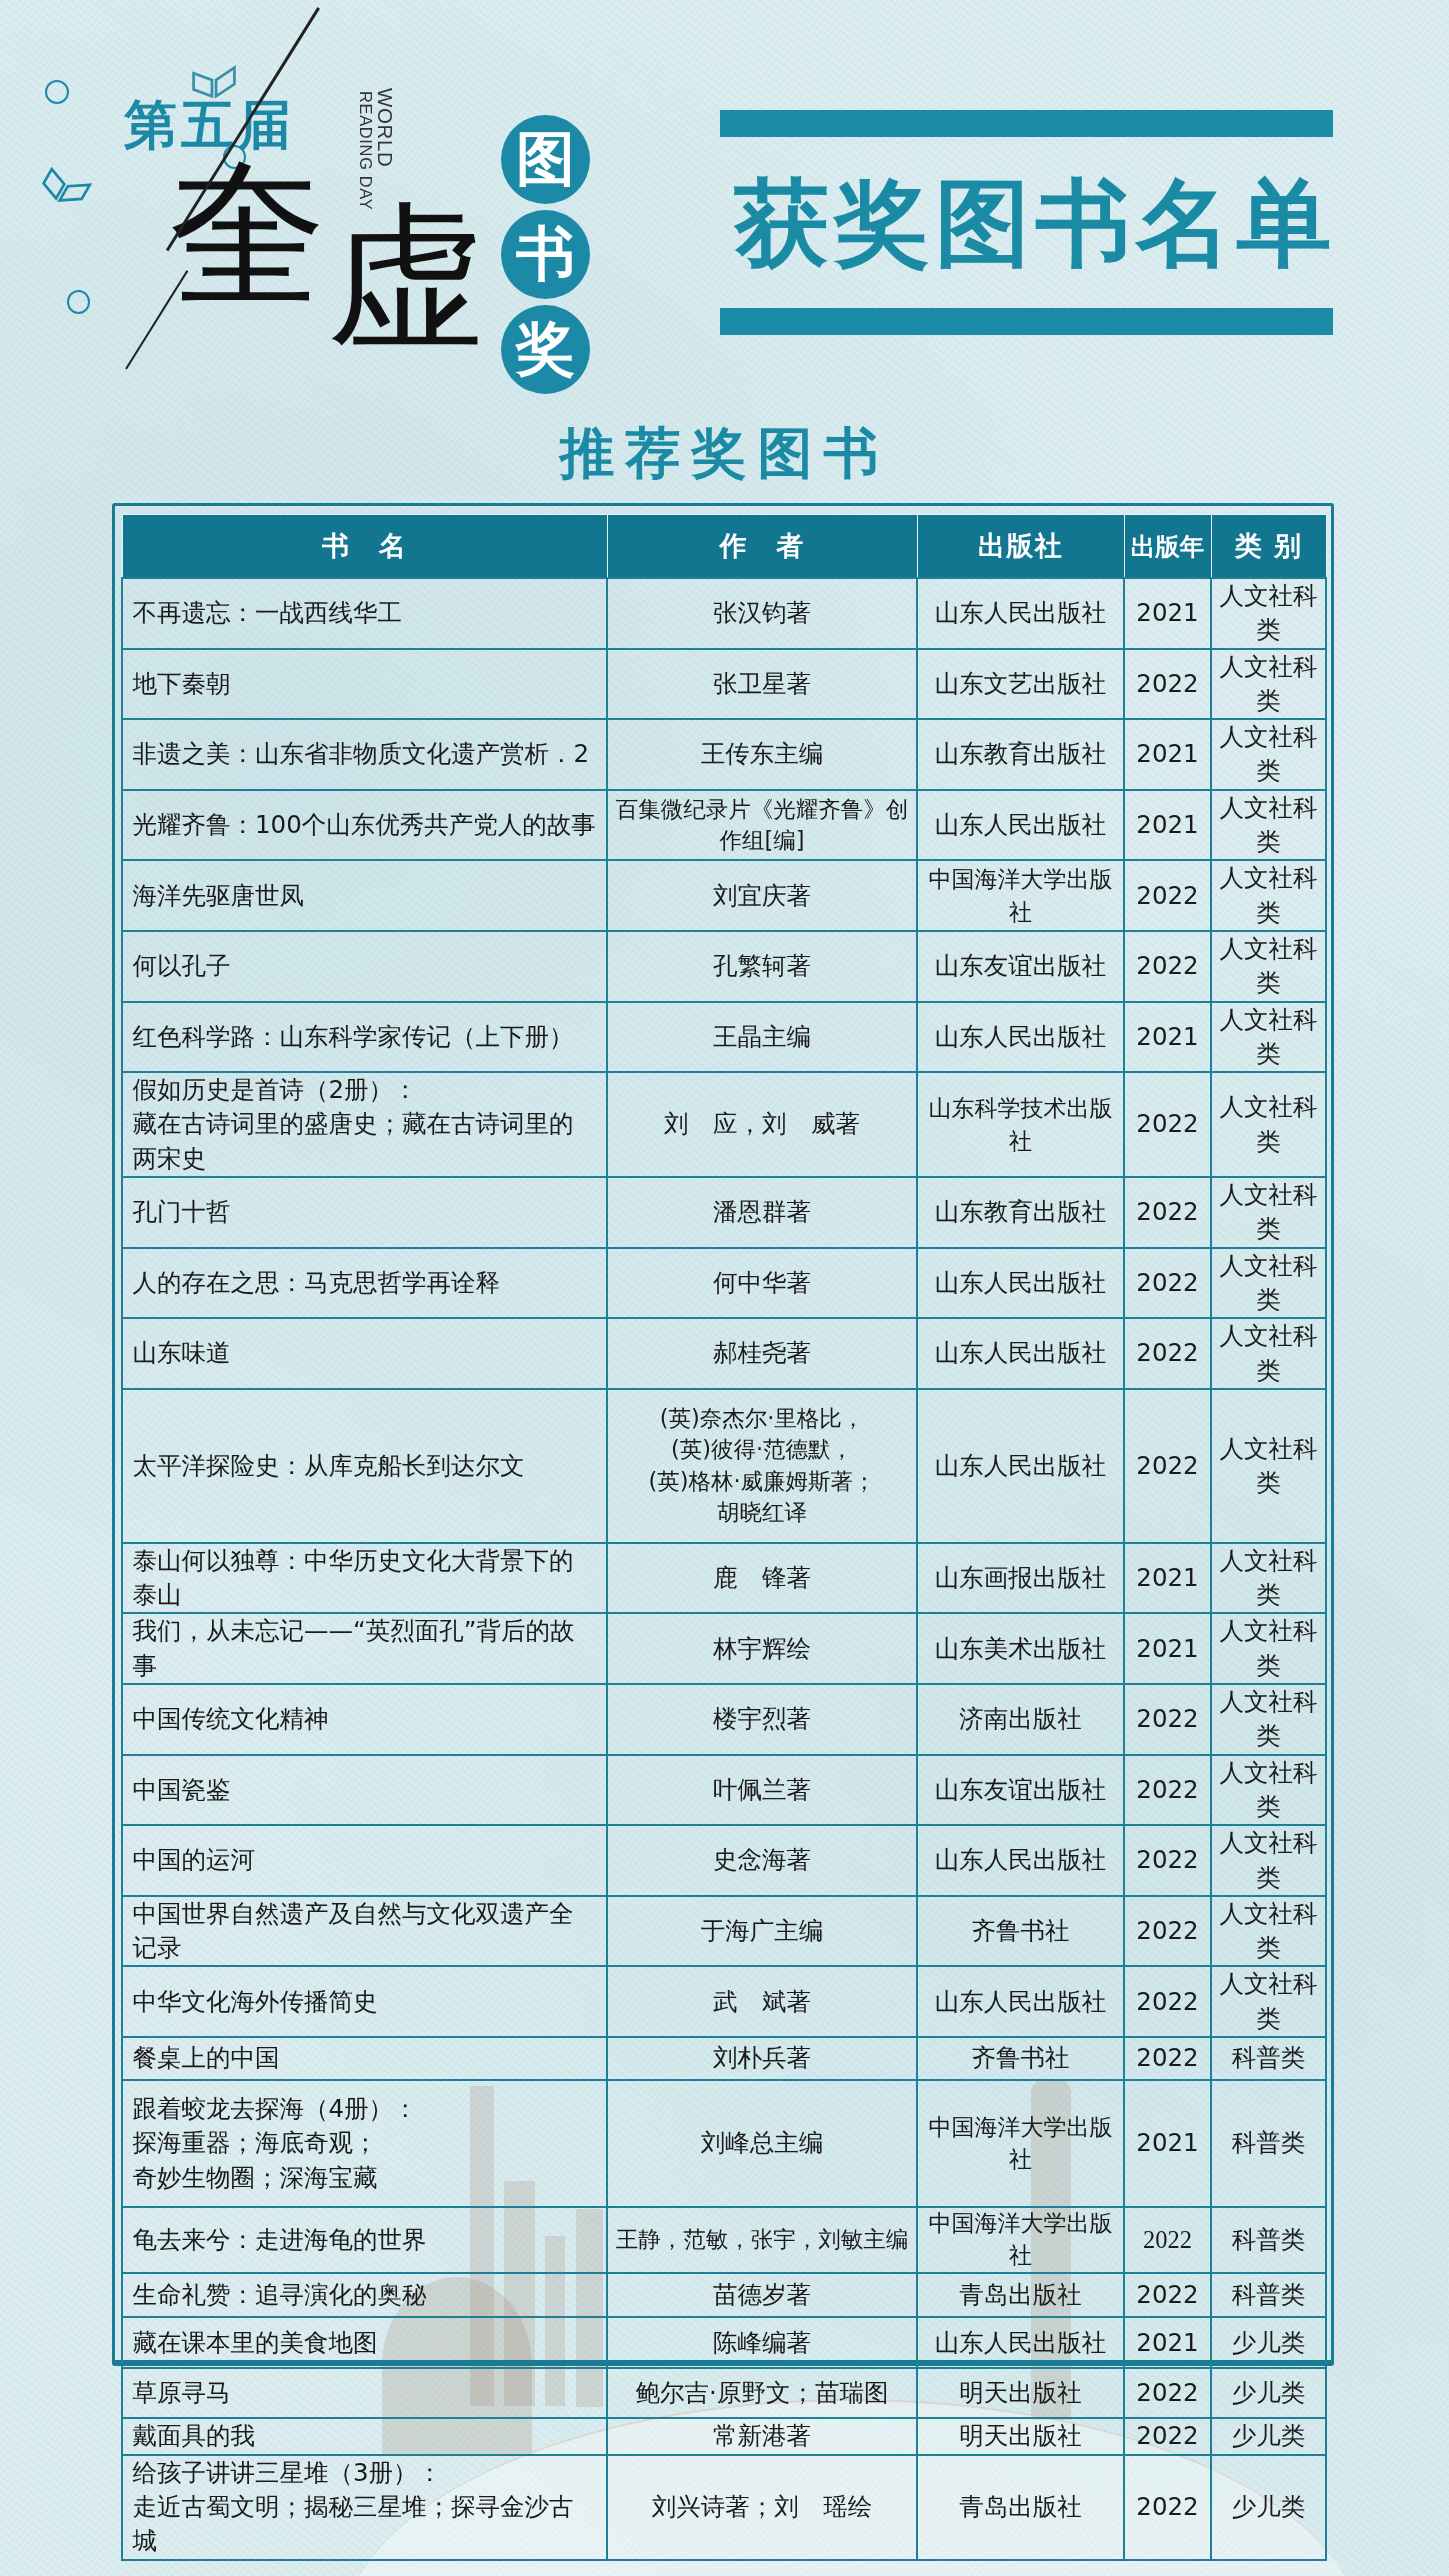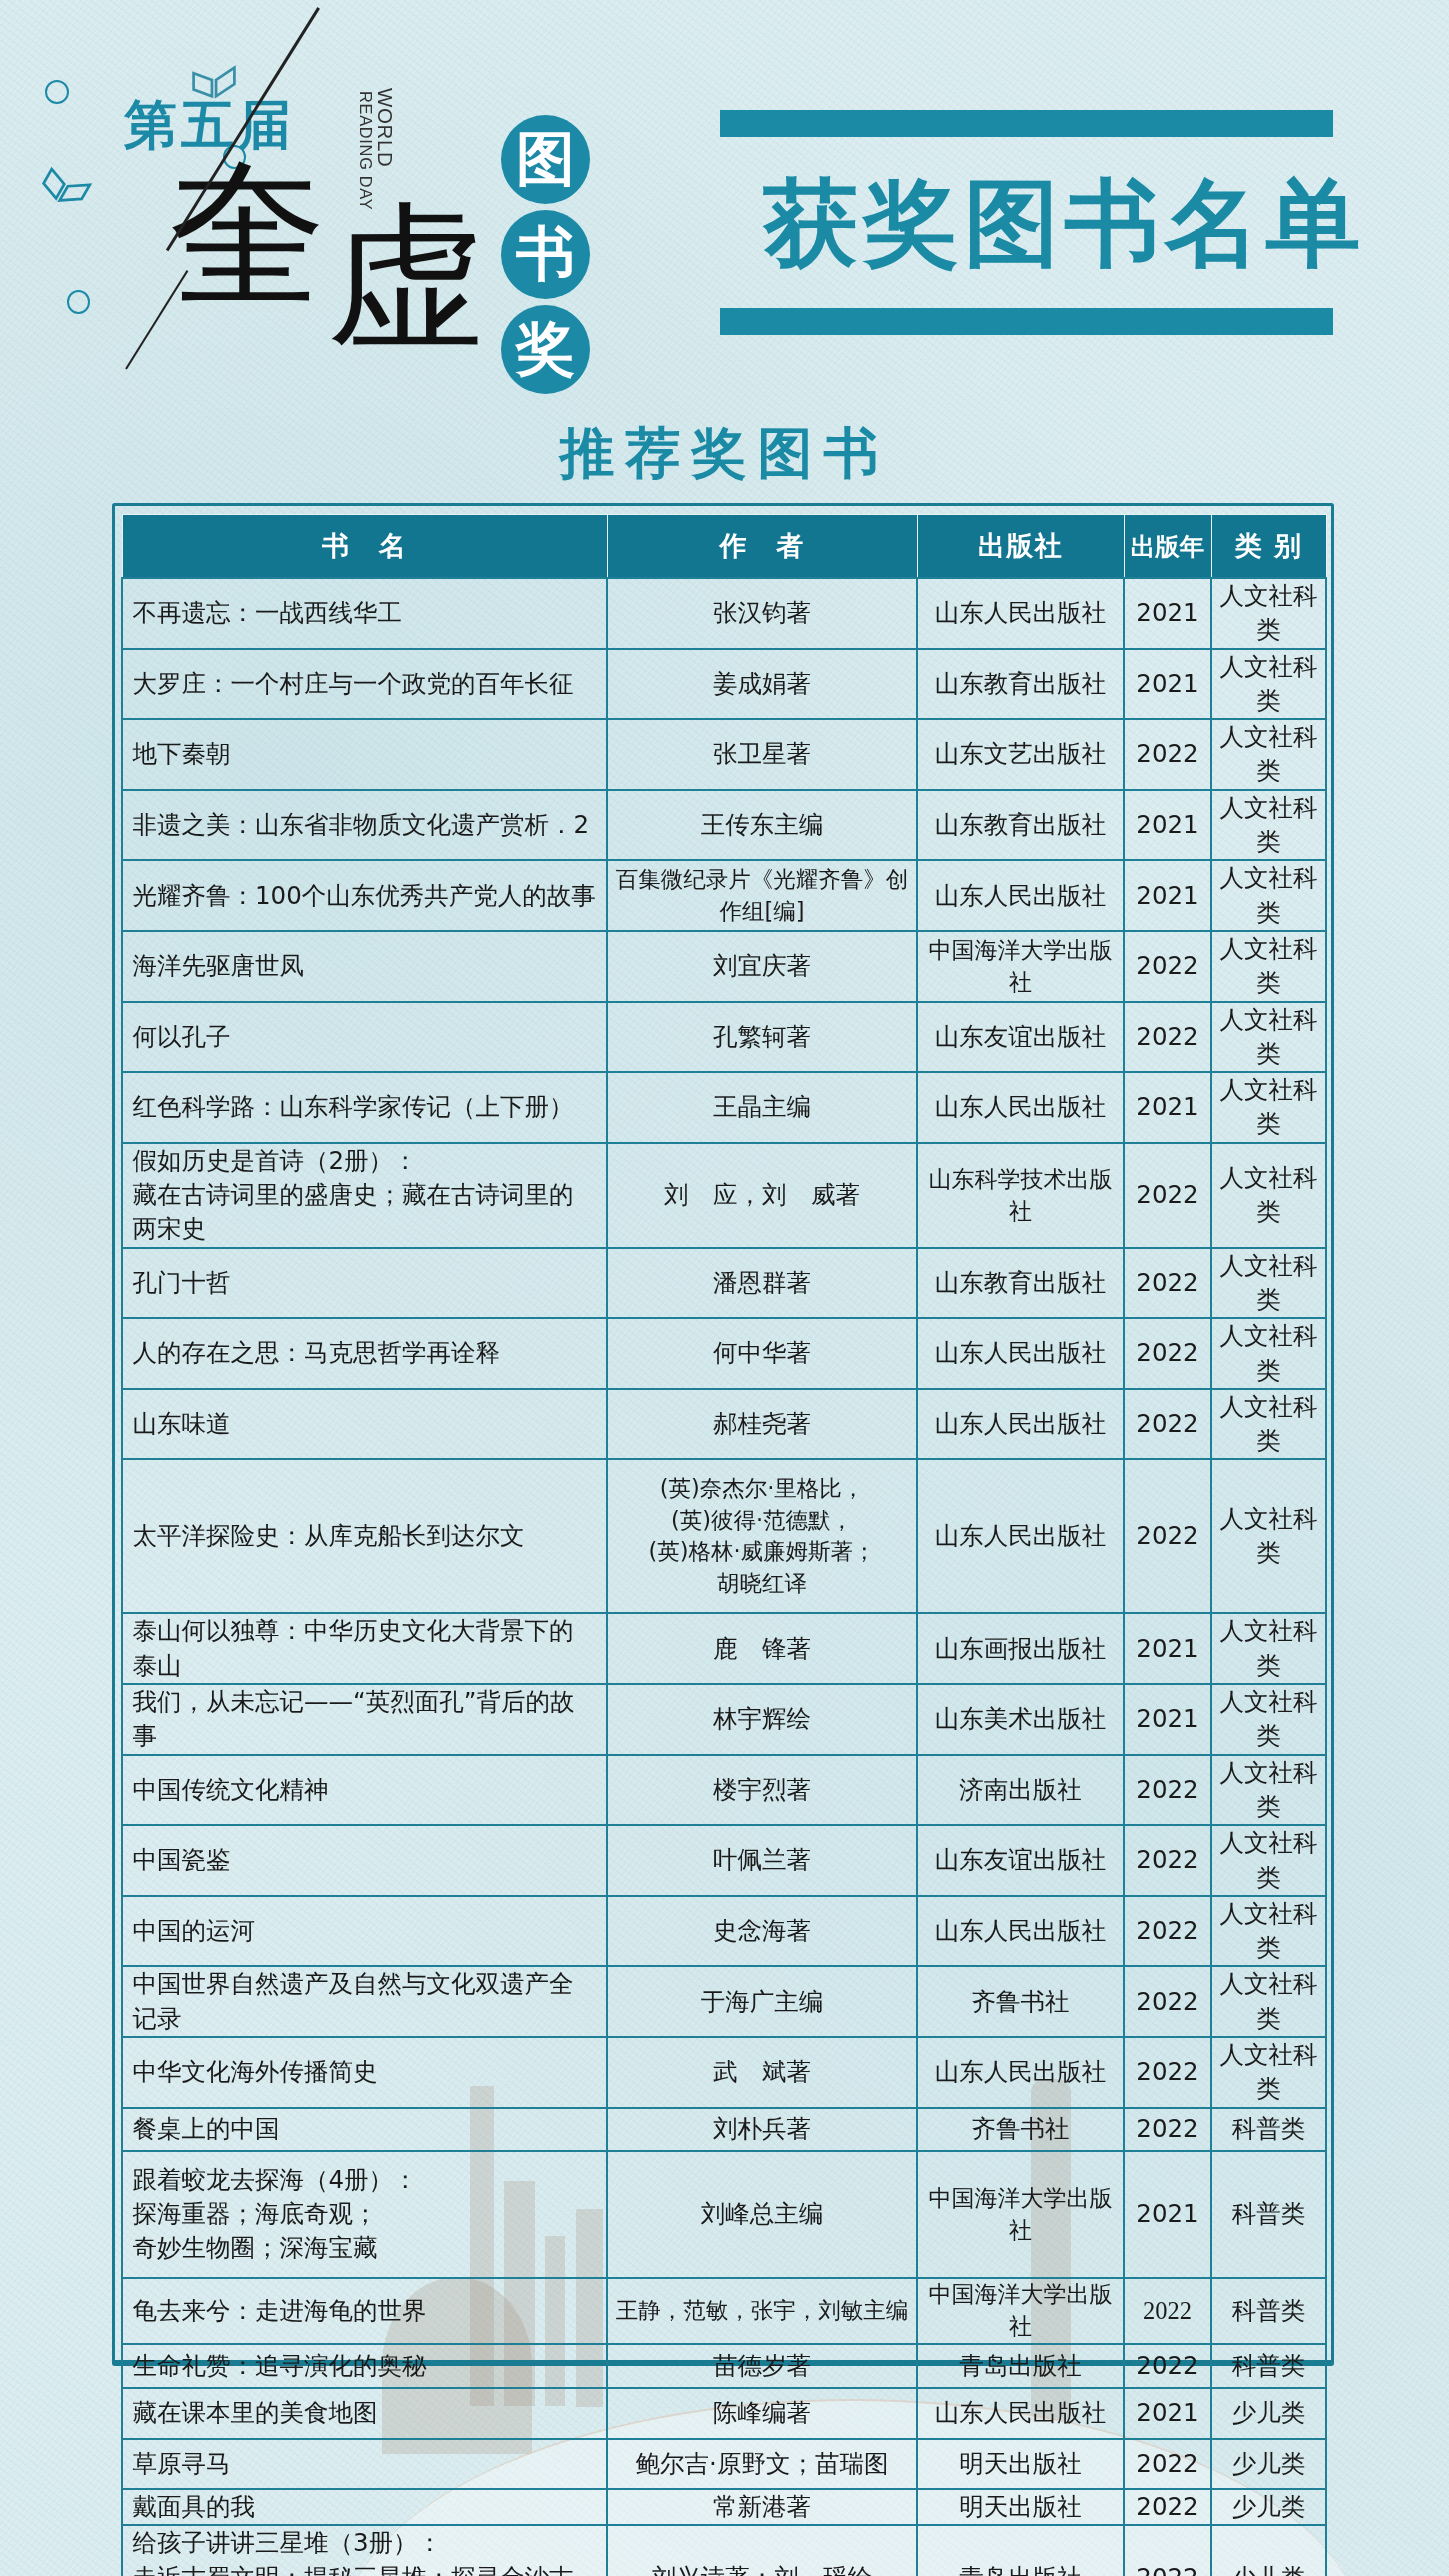--- a/index.html
+++ b/index.html
@@ -17,21 +17,21 @@
   .abs { position:absolute; }
   
   .edition { left:124px; top:90px; font-family:"DejaVu Serif","Liberation Serif",serif; font-weight:bold; font-size:53px; color:#1c8aa6; letter-spacing:4.1px; }
   .world { left:322px; top:68px; width:75px; height:116px; }
   .world span { position:absolute; font-family:"Liberation Sans",sans-serif; font-size:20.4px; color:#333; transform:rotate(90deg); transform-origin:left top; white-space:nowrap; letter-spacing:0.7px;}
   .big-char { font-family:"DejaVu Serif","Liberation Serif",serif; color:#111; font-size:157px; line-height:1; }
   .slash { height:2.7px; background:#222; transform-origin:left center; }
   .circle-o { border:2px solid #1c8aa6; border-radius:50%; }
   .badge { width:89px; height:89px; border-radius:50%; background:#1c8aa6; color:#fff; font-size:59px; font-weight:bold; display:flex; align-items:center; justify-content:center; }
   .bar { background:#1a8aa5; }
-  .title-main { left:758px; top:176px; width:613px; text-align:center; font-size:95px; font-weight:bold; color:#1a8aa5; letter-spacing:5.5px; line-height:1; }
+  .title-main { left:729px; top:176px; width:613px; text-align:center; font-size:95px; font-weight:bold; color:#1a8aa5; letter-spacing:5.5px; line-height:1; }
   .subtitle { left:0; width:1449px; top:417px; text-align:center; font-size:55px; font-weight:bold; color:#1a8aa5; letter-spacing:11px; }
   
   .book { width:48px; height:34px; }
   
   .frame { left:112px; top:503px; width:1222px; height:1863px; border:3.4px solid #1a7c93; border-bottom-width:6.8px; box-sizing:border-box; border-radius:2.7px; }
   table { position:absolute; left:121px; top:514px; width:1204px; border-collapse:collapse; table-layout:fixed; }
   th { background:#137690; color:#fff; font-weight:bold; font-size:27px; height:60px; border:1.4px solid #e6f2f4; letter-spacing:1.4px; }
   td { border:2px solid #1e7f96; font-size:24.5px; padding:0 8.2px; line-height:1.4; vertical-align:middle; }
   td.name { text-align:left; padding-left:9.5px; }
   td.c { text-align:center; padding:0 2.7px; }
@@ -106,27 +106,20 @@
     </tr>
   </thead>
   <tbody id="tbody">
       <tr style="height: 50px;">
         <td class="name multiline">不再遗忘：一战西线华工</td>
         <td class="c multiline">张汉钧著</td>
         <td class="c">山东人民出版社</td>
         <td class="c">2021</td>
         <td class="c">人文社科类</td>
       </tr>
-      <tr style="height: 49px;">
-        <td class="name multiline">大罗庄：一个村庄与一个政党的百年长征</td>
-        <td class="c multiline">姜成娟著</td>
-        <td class="c">山东教育出版社</td>
-        <td class="c">2021</td>
-        <td class="c">人文社科类</td>
-      </tr>
       <tr style="height: 51px;">
         <td class="name multiline">地下秦朝</td>
         <td class="c multiline">张卫星著</td>
         <td class="c">山东文艺出版社</td>
         <td class="c">2022</td>
         <td class="c">人文社科类</td>
       </tr>
       <tr style="height: 50px; border-radius: 14px;">
         <td class="name multiline">非遗之美：山东省非物质文化遗产赏析．2</td>
         <td class="c multiline">王传东主编</td>

